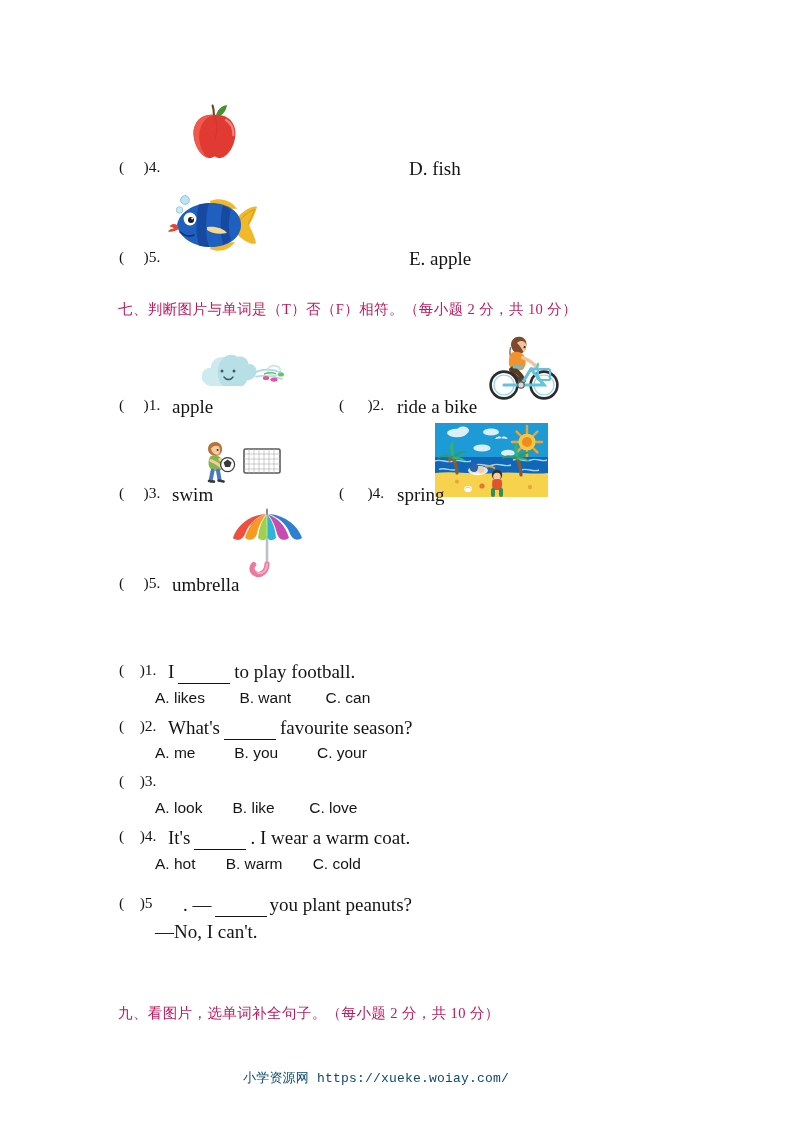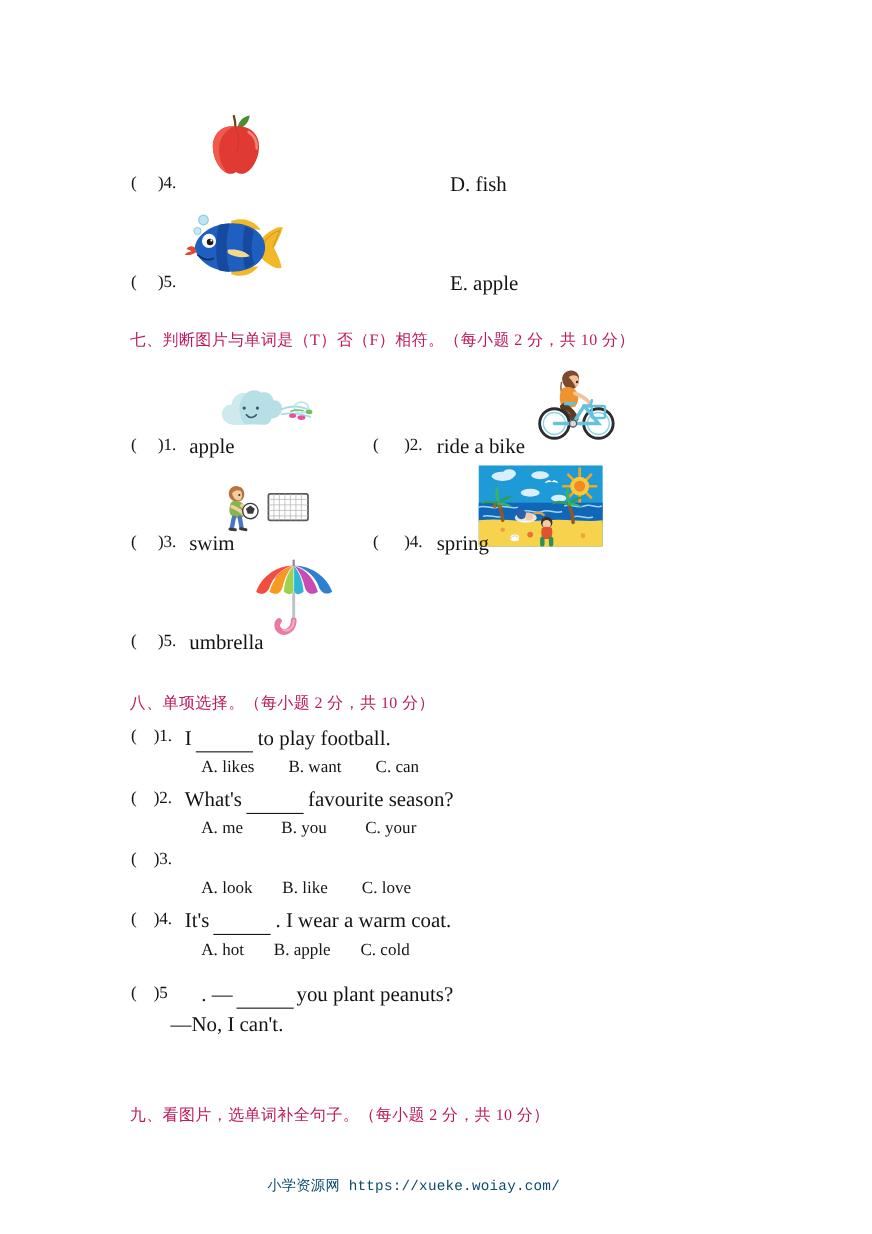--- a/index.html
+++ b/index.html
@@ -36,25 +36,24 @@
     white-space: nowrap;
     color: #141414;
   }
   .bracket {
     font-family: "Liberation Serif", "DejaVu Serif", serif;
     font-size: 15.5px;
     white-space: pre;
     color: #141414;
   }
   .opts {
-    font-family: Liberation Serif, serif;
+    font-family: Liberation Sans, sans-serif;
     font-size: 15.5px;
     white-space: pre;
     color: #141414;
-    margin-left: 28px;
   }
   .blank {
     display: inline-block;
     border-bottom: 1px solid #141414;
     vertical-align: baseline;
   }
 
   
   .watermark {
     font-family: Liberation Mono, monospace;
@@ -287,42 +286,41 @@
       <path d="M38 30 L38 56" stroke="#b9c2c9" stroke-width="2.6"></path>
 
       <path d="M38 56 C38 64, 31 68.6, 26 65.6 C22.6 63.6, 22 59, 24.6 56.6" fill="none" stroke="#ea7b9e" stroke-width="5.2" stroke-linecap="round"></path>
       <path d="M38 56 C38 63, 32.6 66.6, 28.6 64.6" fill="none" stroke="#f7adc6" stroke-width="2" stroke-linecap="round"></path>
     </svg>
   </div>
 
   <div class="abs bracket" style="left:119px; top:574px;">(     )5.</div>
   <div class="abs en" style="left:172px; top:574px;">umbrella</div>
 
-  <div class="abs cn" style="left:118px; top:630px;">八、单项选择。（每小题 2 分，共 10 分）</div>
 
   <div class="abs bracket" style="left:119px; top:661px;">(    )1.</div>
   <div class="abs en" style="left:168px; top:661px;">
     <span>I</span><span class="blank" style="width:52px; margin:0 4px;">&nbsp;</span><span>to play football.</span>
   </div>
   <div class="abs opts" style="left:155px; top:689px;">A. likes        B. want        C. can</div>
 
   <div class="abs bracket" style="left:119px; top:717px;">(    )2.</div>
   <div class="abs en" style="left:168px; top:717px;">
     <span>What's</span><span class="blank" style="width:52px; margin:0 4px;">&nbsp;</span><span>favourite season?</span>
   </div>
   <div class="abs opts" style="left:155px; top:744px;">A. me         B. you         C. your</div>
 
   <div class="abs bracket" style="left:119px; top:772px;">(    )3.</div>
   <div class="abs opts" style="left:155px; top:799px;">A. look       B. like        C. love</div>
 
   <div class="abs bracket" style="left:119px; top:827px;">(    )4.</div>
   <div class="abs en" style="left:168px; top:827px;">
     <span>It's</span><span class="blank" style="width:52px; margin:0 4px;">&nbsp;</span><span>. I wear a warm coat.</span>
   </div>
-  <div class="abs opts" style="left:155px; top:855px;">A. hot       B. apple       C. cold</div>
+  <div class="abs opts" style="left:155px; top:855px;">A. hot       B. warm       C. cold</div>
 
   <div class="abs bracket" style="left:119px; top:894px;">(    )5</div>
   <div class="abs en" style="left:183px; top:894px;">
     <span>.  —</span><span class="blank" style="width:52px; margin:0 3px;">&nbsp;</span><span>you plant peanuts?</span>
   </div>
   <div class="abs en" style="left:155px; top:921px;">—No, I can't.</div>
 
   <div class="abs cn" style="left:118px; top:1004px;">九、看图片，选单词补全句子。（每小题 2 分，共 10 分）</div>
 
   <div class="abs watermark" style="left:243px; top:1069px;">小学资源网 https://xueke.woiay.com/</div>

